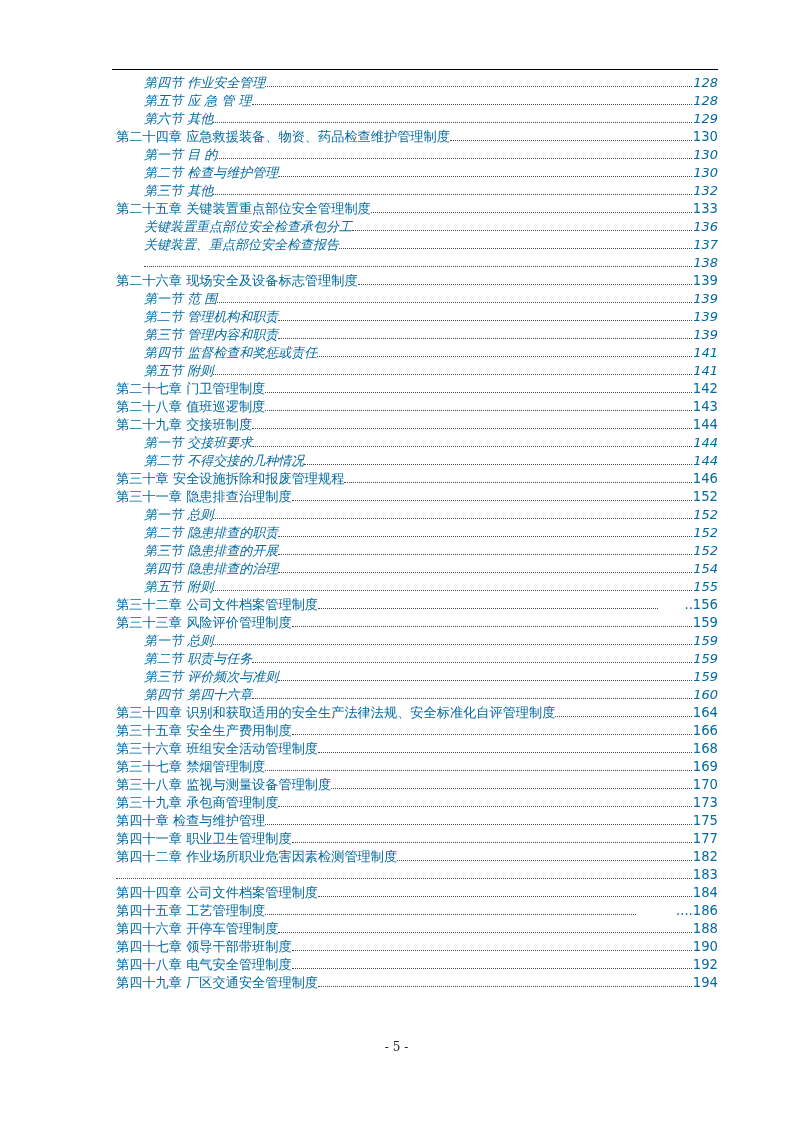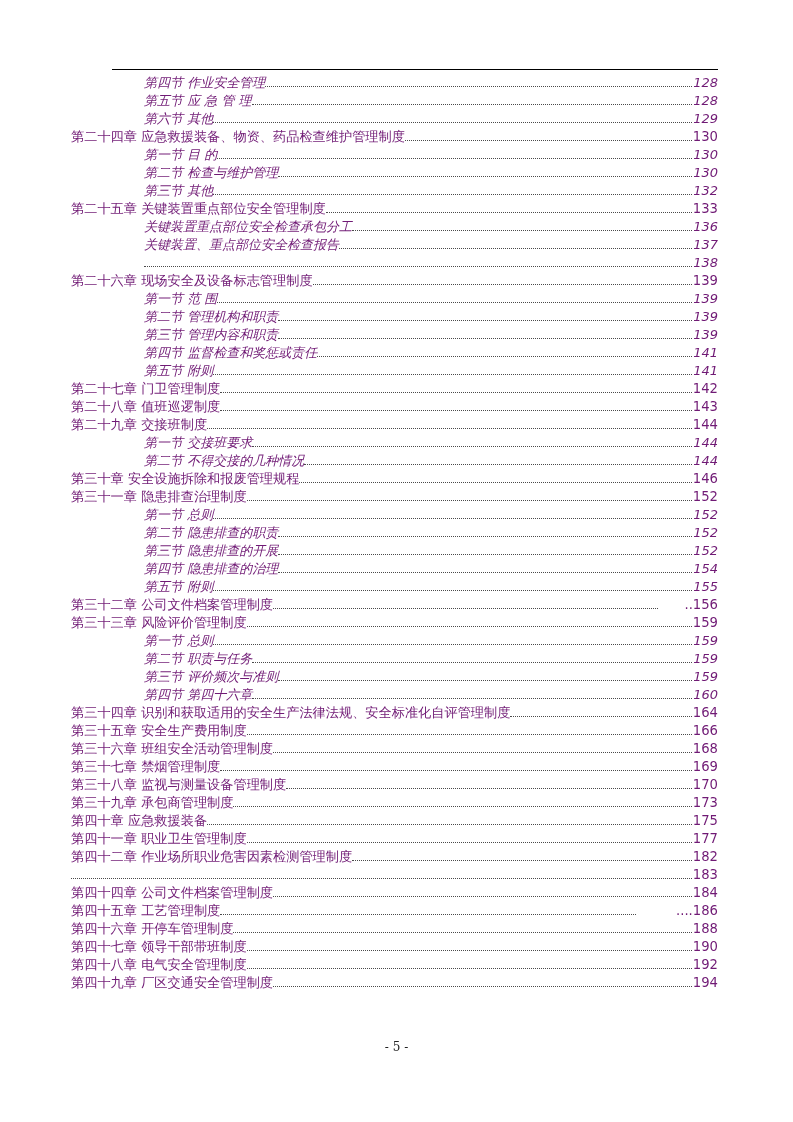--- a/index.html
+++ b/index.html
@@ -33,25 +33,25 @@
     left: 0;
     top: 74px;
     width: 793px;
   }
   .toc-row {
     display: flex;
     align-items: center;
     height: 18px;
     line-height: 18px;
     white-space: nowrap;
-    color: #701a75;
+    color: #0369a1;
   }
   
   .lvl-chapter {
-    padding-left: 71px;
+    padding-left: 116px;
     font-size: 13.2px;
     font-style: normal;
     font-weight: normal;
   }
   
   .lvl-section {
     padding-left: 144px;
     font-size: 13px;
     font-style: italic;
   }
@@ -350,21 +350,21 @@
         <span class="toc-page">170</span>
         <span class="tail"></span>
       </div>
       <div class="toc-row lvl-chapter">
         <span class="toc-title">第三十九章    承包商管理制度</span>
         <span class="leader"></span>
         <span class="toc-page">173</span>
         <span class="tail"></span>
       </div>
       <div class="toc-row lvl-chapter">
-        <span class="toc-title">第四十章   应急救援装备</span>
+        <span class="toc-title">第四十章   检查与维护管理</span>
         <span class="leader"></span>
         <span class="toc-page">175</span>
         <span class="tail"></span>
       </div>
       <div class="toc-row lvl-chapter">
         <span class="toc-title">第四十一章    职业卫生管理制度</span>
         <span class="leader"></span>
         <span class="toc-page">177</span>
         <span class="tail"></span>
       </div>

